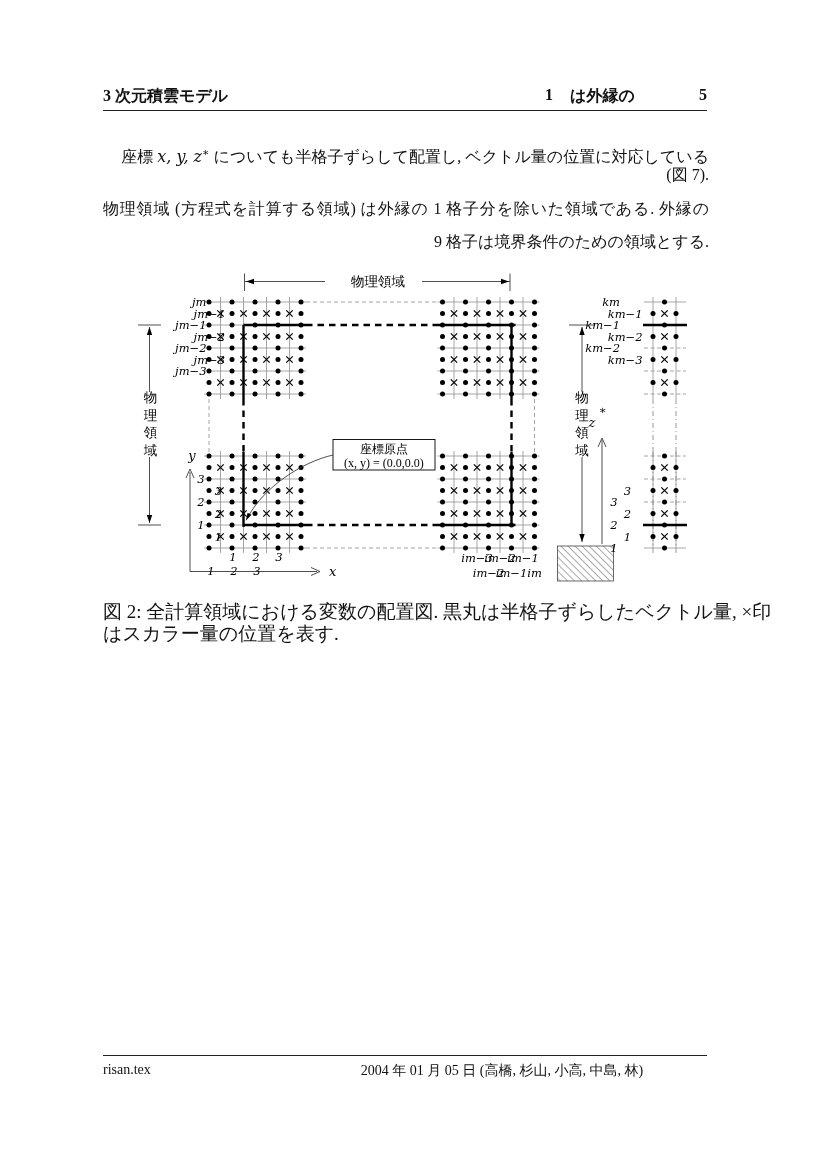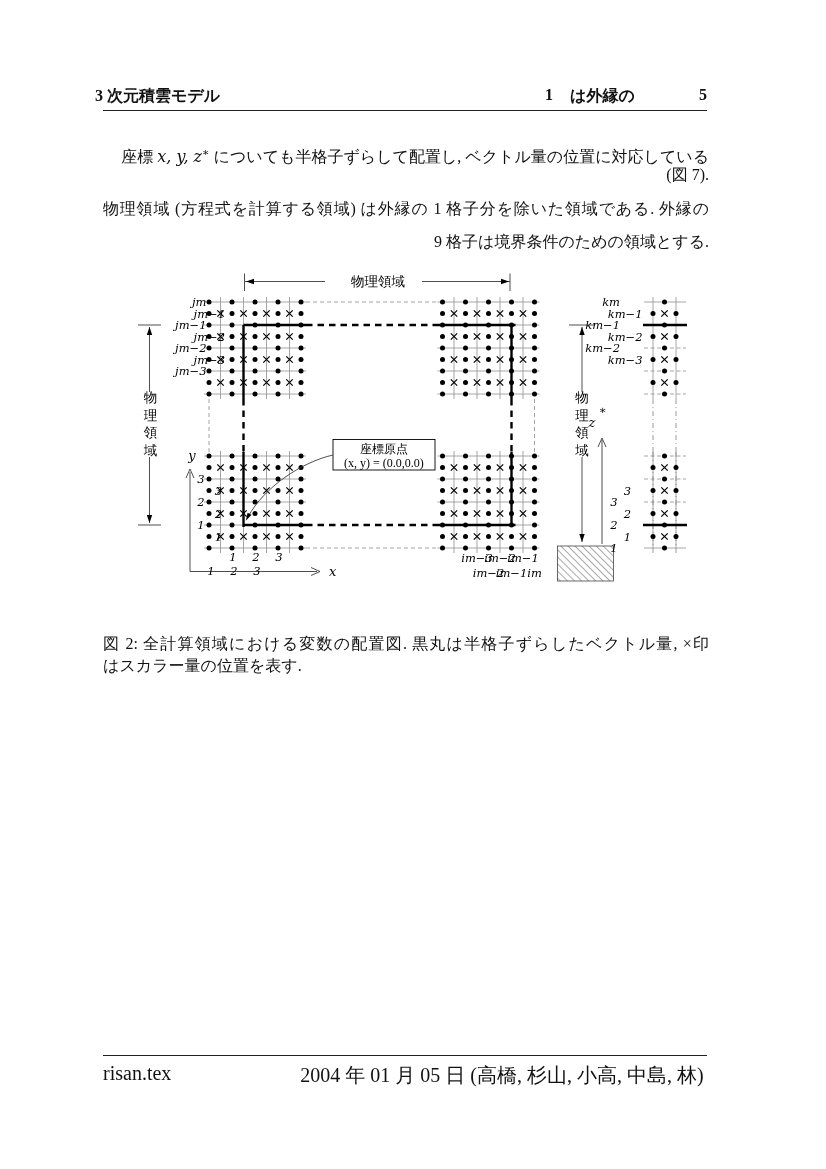--- a/index.html
+++ b/index.html
@@ -6,22 +6,22 @@
   body{
     width:826px;height:1169px;position:relative;background:#ffffff;
     font-family:"Liberation Serif","DejaVu Serif",serif;color:#111;
     outline:1px solid #c9c9c9;overflow:hidden;
   }
   .abs{position:absolute;}
   .hdr{font-weight:bold;font-size:16px;white-space:nowrap;}
   .rule{position:absolute;left:103px;width:604px;height:0;border-top:1px solid #222;}
   .bodyline{position:absolute;left:103px;width:606px;font-size:16px;line-height:21px;white-space:nowrap;text-align:right;}
   .just{text-align:justify;text-align-last:justify;white-space:normal;}
-  .capline{position:absolute;left:103px;width:606px;font-size:16px;line-height:21px;white-space:nowrap;margin-top:32px;}
-  .ftr{position:absolute;font-size:20px;white-space:nowrap;}
+  .capline{position:absolute;left:103px;width:606px;font-size:19px;line-height:21px;white-space:nowrap;}
+  .ftr{position:absolute;font-size:14px;white-space:nowrap;}
   i{font-family:"DejaVu Serif",serif;}
   sup{font-size:11px;}
   
   .grid{stroke:#8f8f8f;stroke-width:0.8;fill:none;}
   .ldash{stroke:#8f8f8f;stroke-width:0.8;fill:none;stroke-dasharray:4 2.5;}
   .gdash{stroke:#9a9a9a;stroke-width:0.9;fill:none;stroke-dasharray:4 3;}
   .ddot{stroke:#8f8f8f;stroke-width:0.9;fill:none;stroke-dasharray:5 3 1 3;}
   .thick{stroke:#000;stroke-width:2.4;fill:none;}
   .thickd{stroke:#000;stroke-width:2.4;fill:none;stroke-dasharray:6.5 5;}
   .dim{stroke:#3a3a3a;stroke-width:0.9;fill:none;}
@@ -29,21 +29,21 @@
   .cross{stroke:#000;stroke-width:1.2;fill:none;}
   .t-it{font-family:"DejaVu Serif",serif;font-style:italic;font-size:11.5px;fill:#000;}
   .t-jp{font-family:"Liberation Serif","DejaVu Serif",serif;font-size:13.5px;fill:#000;}
   .t-jp12{font-family:"Liberation Serif","DejaVu Serif",serif;font-size:12px;fill:#000;}
   .t-ax{font-family:"DejaVu Serif",serif;font-style:italic;font-size:13px;fill:#000;}
   .callout-box{fill:#fff;stroke:#000;stroke-width:0.9;}
 </style>
 </head>
 <body>
 
-<div class="abs hdr" style="left:95px;top:86px;">3 次元積雲モデル</div>
+<div class="abs hdr" style="left:103px;top:86px;">3 次元積雲モデル</div>
 <div class="abs hdr" style="left:545px;top:86px;">1</div>
 <div class="abs hdr" style="left:570px;top:86px;">は外縁の</div>
 <div class="abs hdr" style="left:600px;top:86px;width:107px;text-align:right;">5</div>
 <div class="rule" style="top:110px;"></div>
 
 <div class="bodyline" style="top:142px;">
   <span>座標 </span><i>x, y, z</i><sup>∗</sup><span> についても半格子ずらして配置し, ベクトル量の位置に対応している</span>
 </div>
 <div class="bodyline" style="top:164px;">(図 7).</div>
 

